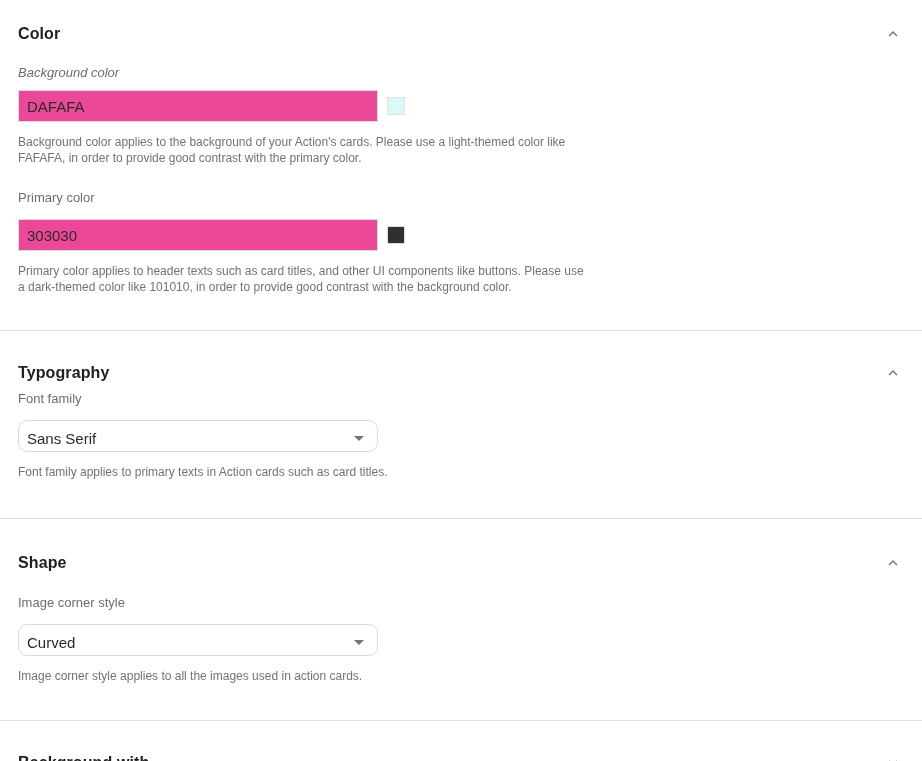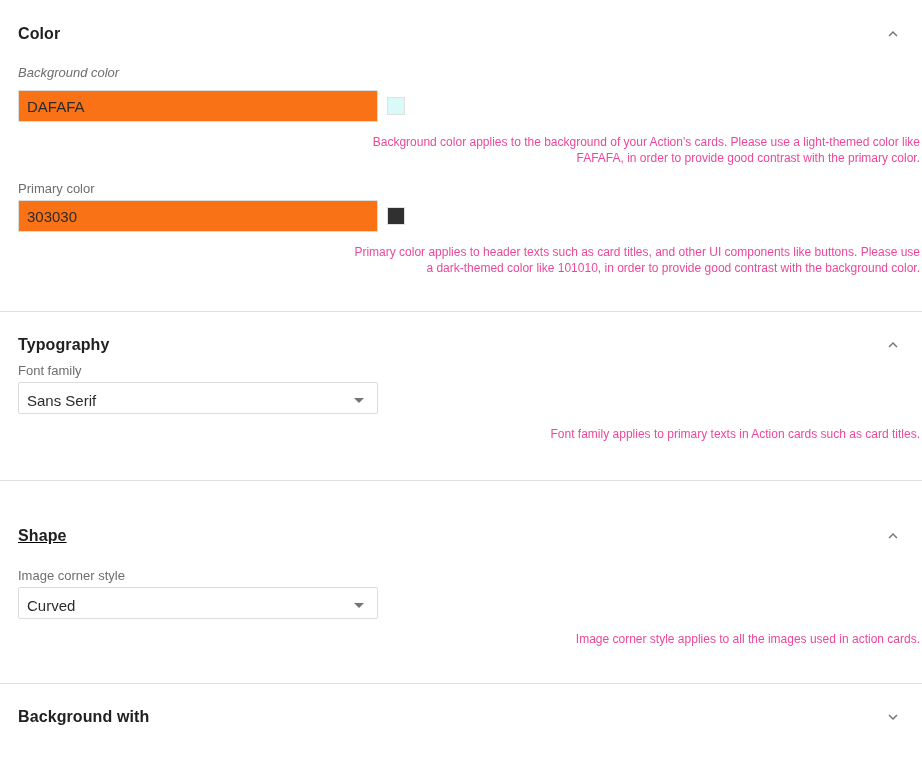--- a/index.html
+++ b/index.html
@@ -45,42 +45,41 @@
   .text-input {
     width: 360px;
     height: 32px;
     border: 1px solid #dcdcdc;
     border-radius: 1px;
     padding: 0 8px;
     font-family: "Liberation Sans", "DejaVu Sans", sans-serif;
     font-size: 15px;
     color: #2b2b2b;
     outline: none;
-    background: #f97316;
+    background: #ec4899;
   }
   .swatch {
     width: 18px;
     height: 18px;
     margin-left: 9px;
     border: 1px solid #e0e0e0;
   }
   .help {
-    margin: 12px 2px 0 18px;
+    margin: 12px 15px 0 18px;
     font-size: 12px;
     line-height: 16px;
-    color: #ec4899;
-    text-align: right;
+    color: #737373;
   }
   .help span { display: block; }
   .select-box {
     width: 360px;
     height: 32px;
     margin-left: 18px;
     border: 1px solid #dcdcdc;
-    border-radius: 2px;
+    border-radius: 9px;
     display: flex;
     align-items: center;
     justify-content: space-between;
     padding: 5px 13px 0 8px;
     cursor: pointer;
     background: #ffffff;
   }
   .select-value { font-size: 15px; color: #2b2b2b; }
   .caret-down {
     width: 0; height: 0;
@@ -91,25 +90,25 @@
   .divider {
     border: none;
     border-top: 1px solid #e0e0e0;
     width: 100%;
     height: 0;
   }
   
   .mt-24 { margin-top: 24px; }
   .mt-21 { margin-top: 21px; font-style: italic; }
   .mt-10 { margin-top: 10px; }
-  .mt-31 { margin-top: 15px; }
-  .mt-9  { margin-top: 4px; }
+  .mt-31 { margin-top: 24px; }
+  .mt-9  { margin-top: 14px; }
   .mt-27 { margin-top: 27px; }
   .mt-30 { margin-top: 30px; }
-  .mt-29 { margin-top: 37px; text-decoration: underline; }
+  .mt-29 { margin-top: 26px; }
   .mt-23 { margin-top: 8px; }
   .mt-22 { margin-top: 22px; }
   .mt-28 { margin-top: 28px; }
 </style>
 </head>
 <body>
 
 <div class="page">
 
   <div class="section">

